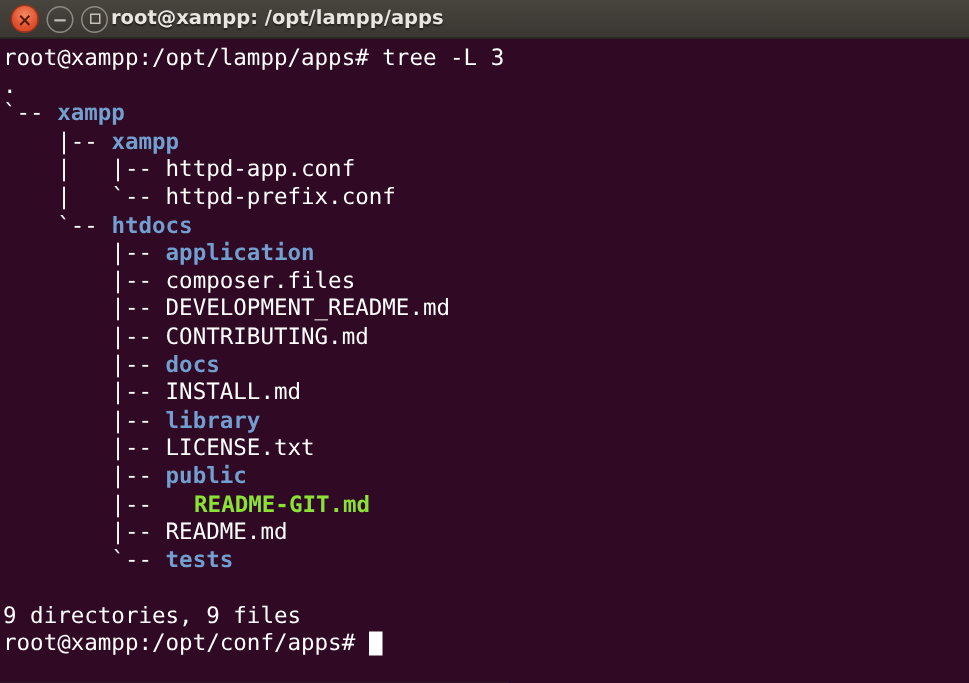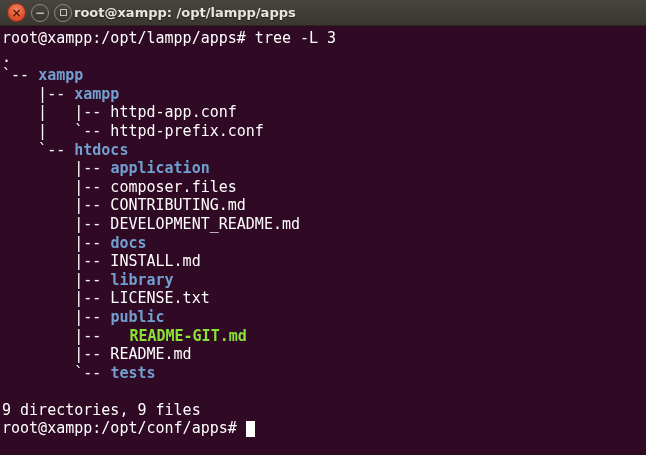--- a/index.html
+++ b/index.html
@@ -117,22 +117,22 @@
   <div class="screen">
       <div class="line"><span class="plain">root@xampp:/opt/lampp/apps# tree -L 3</span></div>
       <div class="line"><span class="plain">.</span></div>
       <div class="line"><span class="plain">`-- </span><span class="dir">xampp</span></div>
       <div class="line"><span class="plain">    |-- </span><span class="dir">xampp</span></div>
       <div class="line"><span class="plain">    |   |-- httpd-app.conf</span></div>
       <div class="line"><span class="plain">    |   `-- httpd-prefix.conf</span></div>
       <div class="line"><span class="plain">    `-- </span><span class="dir">htdocs</span></div>
       <div class="line"><span class="plain">        |-- </span><span class="dir">application</span></div>
       <div class="line"><span class="plain">        |-- composer.files</span></div>
+      <div class="line"><span class="plain">        |-- DEVELOPMENT_README.md</span></div>
       <div class="line"><span class="plain">        |-- CONTRIBUTING.md</span></div>
-      <div class="line"><span class="plain">        |-- DEVELOPMENT_README.md</span></div>
       <div class="line"><span class="plain">        |-- </span><span class="dir">docs</span></div>
       <div class="line"><span class="plain">        |-- INSTALL.md</span></div>
       <div class="line"><span class="plain">        |-- </span><span class="dir">library</span></div>
       <div class="line"><span class="plain">        |-- LICENSE.txt</span></div>
       <div class="line"><span class="plain">        |-- </span><span class="dir">public</span></div>
       <div class="line"><span class="plain">        |-- </span><span class="exec">README-GIT.md</span></div>
       <div class="line"><span class="plain">        |-- README.md</span></div>
       <div class="line"><span class="plain">        `-- </span><span class="dir">tests</span></div>
       <div class="line"><span class="plain"></span></div>
       <div class="line"><span class="plain">9 directories, 9 files</span></div>

